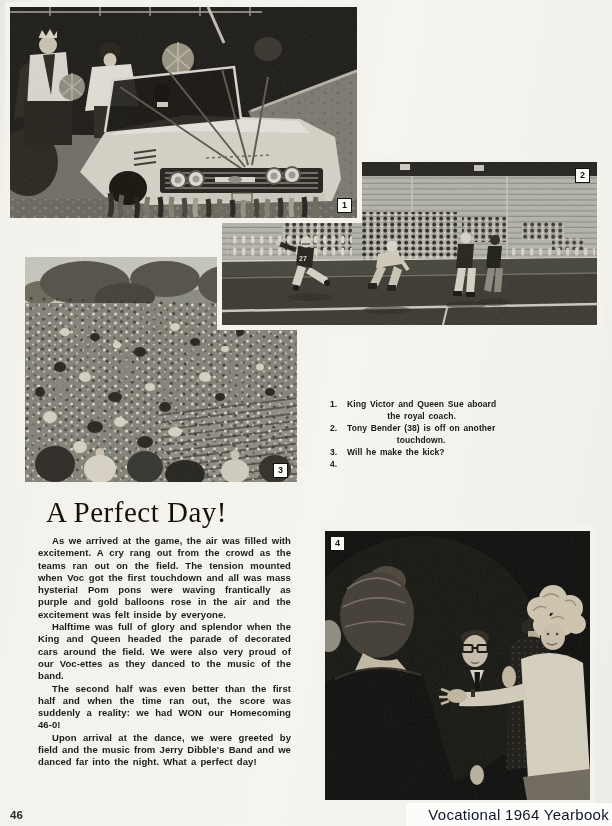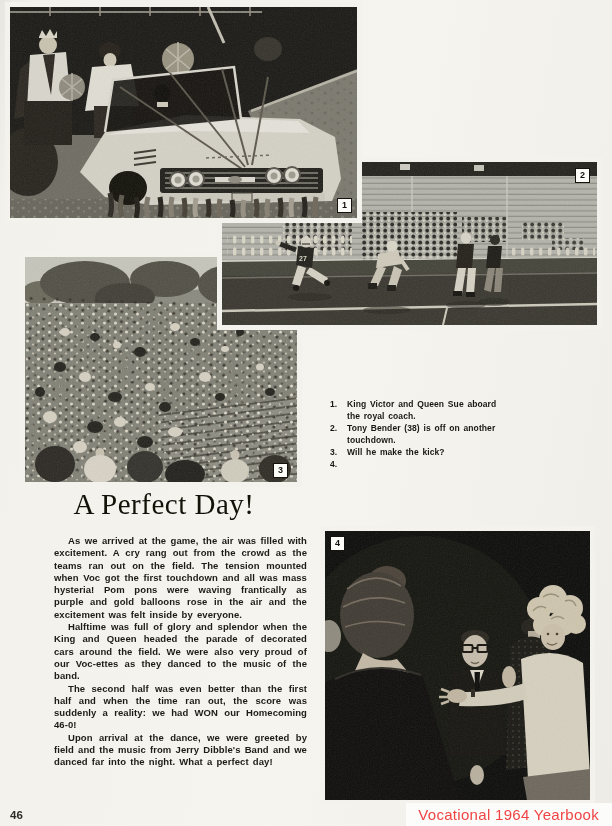--- a/index.html
+++ b/index.html
@@ -14,34 +14,34 @@
   .photo4{left:325px;top:531px;width:265px;height:269px;z-index:10;}
   .plabel{position:absolute;width:13px;height:13px;background:#fdfdfa;border:1px solid #15120d;
           color:#15120d;font:bold 9px/13px "Liberation Sans",sans-serif;text-align:center;}
   .photo1 .plabel{right:5px;bottom:5px;}
   .photo2 .plabel{right:7px;top:6px;}
   .photo3 .plabel{right:9px;bottom:4px;}
   .photo4 .plabel{left:5px;top:5px;}
   .captions{position:absolute;left:330px;top:399px;width:185px;color:#1a1812;z-index:45;}
   .cap{display:flex;margin:0;}
   .cap-num{flex:0 0 17px;font:bold 8.5px/11.9px "Liberation Sans",sans-serif;}
-  .cap-text{font:bold 8.5px/11.9px "Liberation Sans",sans-serif;word-spacing:1.2px;letter-spacing:.1px;}
+  .cap-text{font:bold 8.5px/11.9px "Liberation Sans",sans-serif;word-spacing:1.2px;letter-spacing:.1px;text-align:center;}
   .cap-line{display:block;white-space:nowrap;}
-  .headline{position:absolute;left:38px;top:489px;width:252px;margin:0;text-align:center;
+  .headline{position:absolute;left:38px;top:489px;width:252px;margin:8px;
             font-family:"Liberation Serif",serif;font-weight:400;font-size:29px;line-height:1.05;
             letter-spacing:.5px;color:#131108;z-index:45;}
-  .article{position:absolute;left:54px;top:535px;width:253px;z-index:45;}
+  .article{position:absolute;left:38px;top:535px;width:253px;z-index:45;}
   .article p{margin:0;font:bold 9.5px/12.3px "Liberation Sans",sans-serif;text-align:justify;
              text-indent:14px;color:#1d1b15;word-spacing:1.4px;letter-spacing:.08px;}
   .pagenum{position:absolute;left:10px;top:809px;font:bold 11.5px "Liberation Sans",sans-serif;
            color:#2e2c26;z-index:45;}
   .watermark-strip{position:absolute;left:406px;top:803px;width:206px;height:23px;background:#fcfcfb;
            z-index:50;}
-  .watermark-strip .wm-text{display:block;text-align:right;padding-right:13px;
-           font:15px/23px "Liberation Sans",sans-serif;color:#ef4444;letter-spacing:.3px;}
+  .watermark-strip .wm-text{display:block;text-align:right;padding-right:3px;
+           font:15px/23px "Liberation Sans",sans-serif;color:#0f172a;letter-spacing:.3px;}
   .defs-svg{position:absolute;width:0;height:0;}
 </style>
 </head>
 <body>
 
 <div class="page">
 
   <svg class="defs-svg">
     <defs>
       <filter id="grainF">

